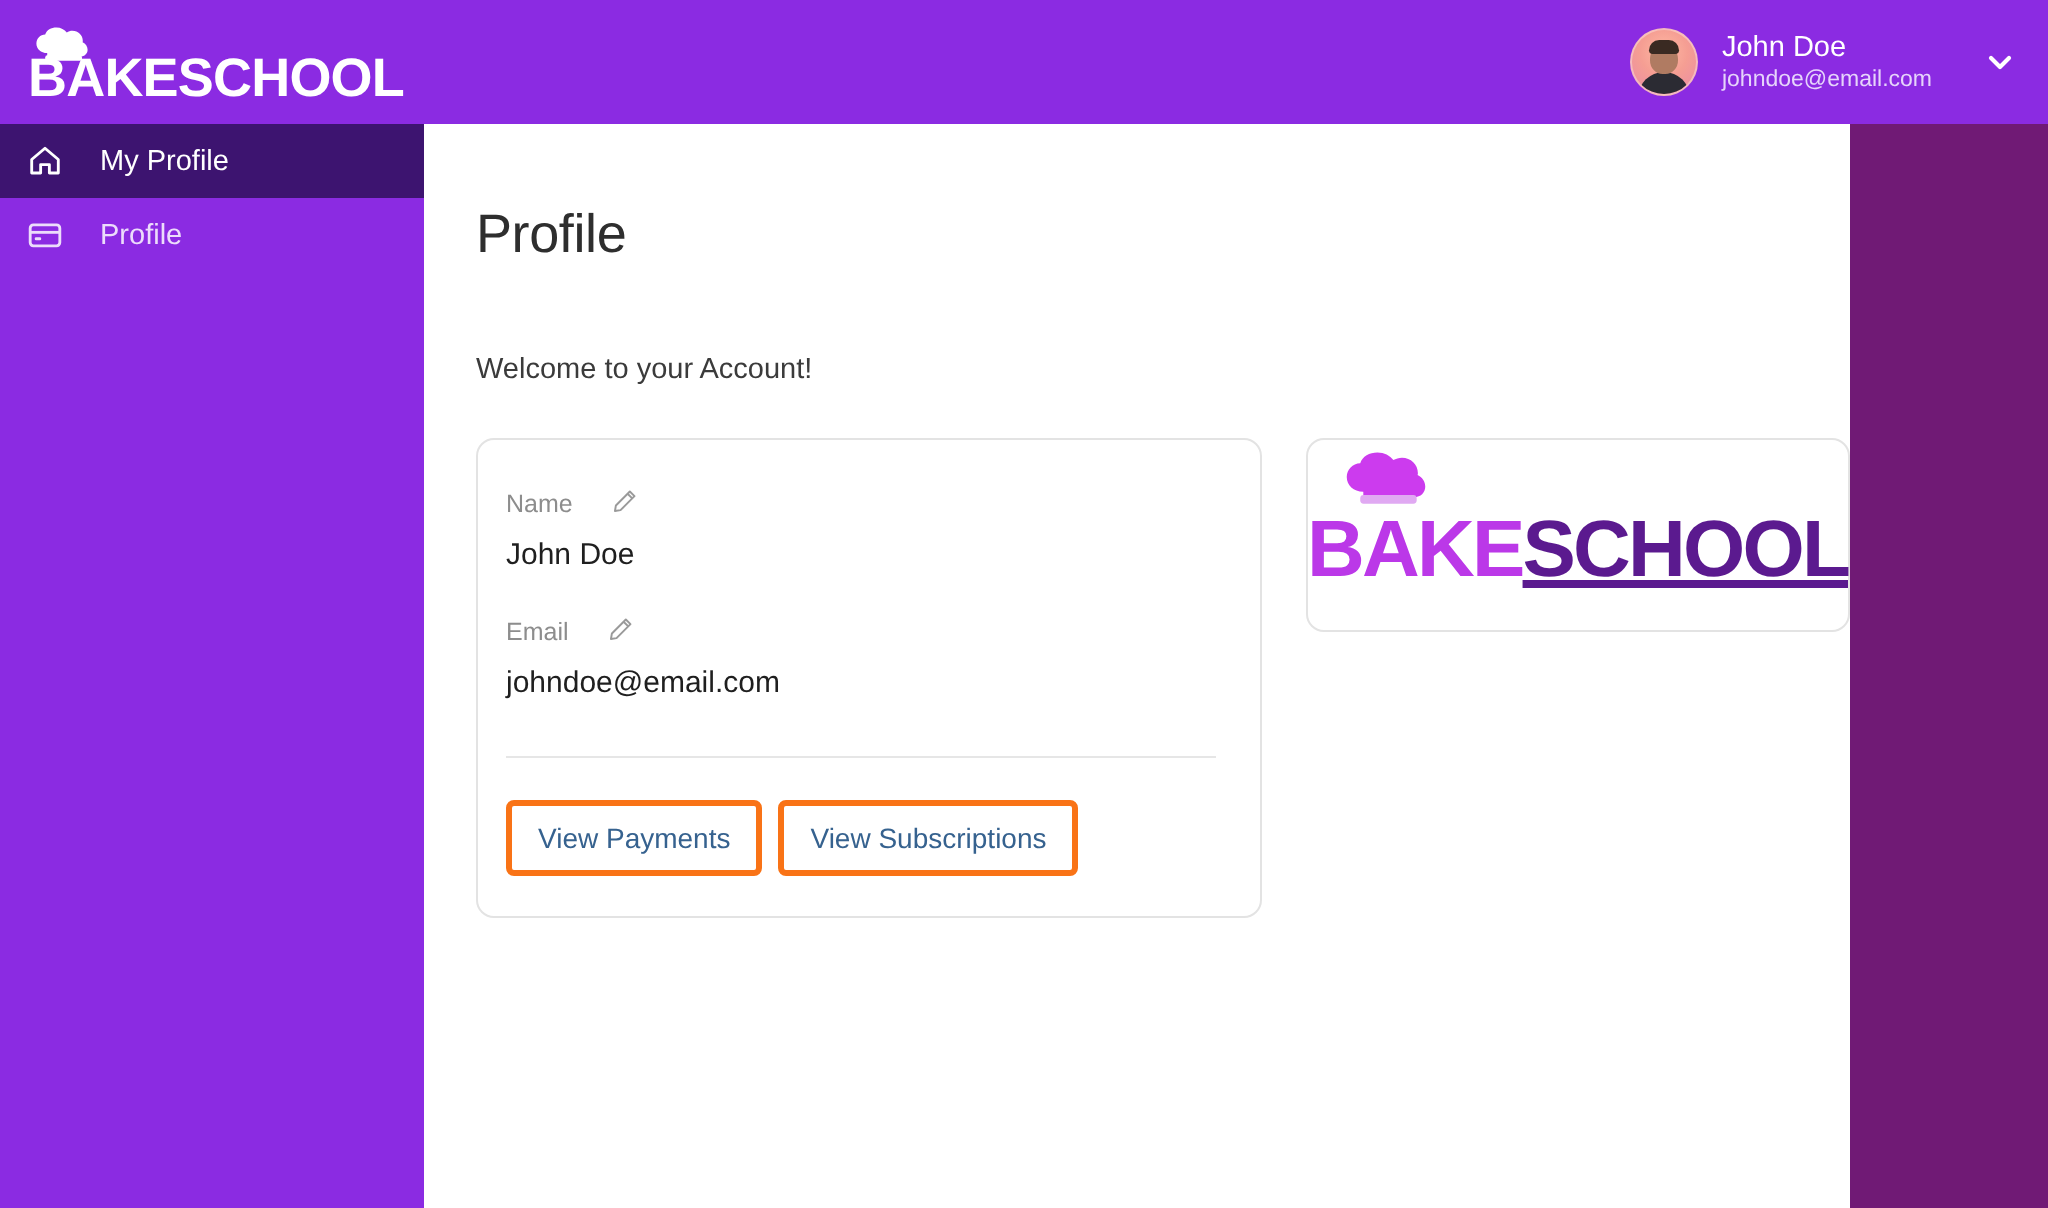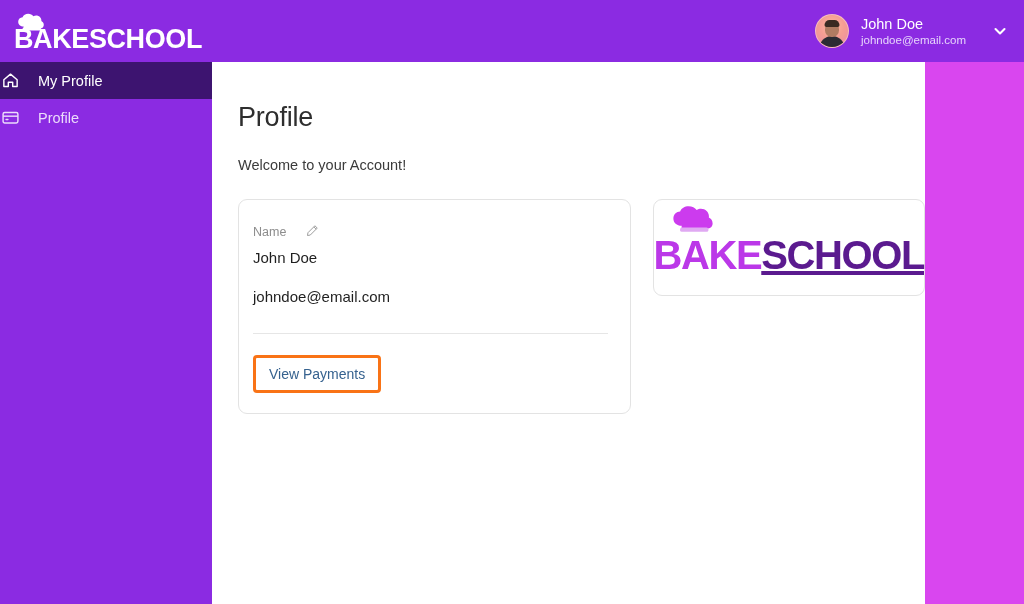--- a/index.html
+++ b/index.html
@@ -3,21 +3,21 @@
 <meta charset="utf-8">
 <style>
   * { box-sizing: border-box; margin: 0; padding: 0; }
   html, body {
     width: 1024px; height: 604px;
     font-family: "Liberation Sans", sans-serif;
     background: #ffffff;
     overflow: hidden;
   }
 
-  .app { position: relative; width: 1024px; height: 604px; background:#d946ef; }
+  .app { position: relative; width: 1024px; height: 604px; background:#701a75; }
 
   
   .topbar {
     position: absolute; left:0; top:0; width:1024px; height:62px;
     background:#8b2be2;
     display:flex; align-items:center; justify-content:space-between;
   }
   .brand { display:flex; align-items:flex-end; padding-left:14px; position:relative; }
   .brand-hat { position:absolute; left:16px; top:3px; }
   .brand-text {
@@ -54,33 +54,33 @@
   .user-email { color:#e6d4fb; font-size:11.5px; }
   .chev { margin-left:14px; display:flex; align-items:center; }
 
   
   .sidebar {
     position:absolute; left:0; top:62px; width:212px; height:542px;
     background:#8b2be2; padding-top:0;
   }
   .nav-item {
     display:flex; align-items:center; gap:17px;
-    height:37px; cursor:pointer;
+    height:37px; padding-left:12px; cursor:pointer;
     color:#ecdcfb; font-size:14.5px;
   }
   .nav-item.active { background:#3d1470; color:#ffffff; }
   .nav-item .ico { width:21px; height:21px; display:flex; align-items:center; justify-content:center; flex:none; }
 
   
   .main {
     position:absolute; left:212px; top:62px; width:713px; height:542px;
     background:#ffffff; padding:40px 0 16px 26px;
   }
   .page-title { font-size:27px; color:#2e2e2e; font-weight:400; letter-spacing:-0.2px; }
-  .welcome { margin-top:24px; font-size:14.5px; color:#3b3b3b; }
+  .welcome { margin-top:44px; font-size:14.5px; color:#3b3b3b; }
 
   .cards { display:flex; gap:22px; margin-top:26px; align-items:flex-start; }
 
   .profile-card {
     width:442px; background:#fff;
     border:1px solid #e3e3e3; border-radius:9px;
     padding:24px 22px 20px 14px;
   }
   .field { margin-bottom:4px; }
   .field + .field { margin-top:22px; }
@@ -187,27 +187,37 @@
               <svg width="13" height="13" viewBox="0 0 14 14">
                 <path d="M9.6 1.9 L12.1 4.4 L4.6 11.9 L1.6 12.4 L2.1 9.4 Z" fill="none" stroke="#9a9a9a" stroke-width="1.05" stroke-linejoin="round"></path>
                 <line x1="8.4" y1="3.1" x2="10.9" y2="5.6" stroke="#9a9a9a" stroke-width="1.05"></line>
               </svg>
             </span>
           </div>
           <div class="field-value">John Doe</div>
         </div>
 
         <div class="field">
+          <div class="field-label">
+            <span>Email</span>
+            <span>
+              <svg width="13" height="13" viewBox="0 0 14 14">
+                <path d="M9.6 1.9 L12.1 4.4 L4.6 11.9 L1.6 12.4 L2.1 9.4 Z" fill="none" stroke="#9a9a9a" stroke-width="1.05" stroke-linejoin="round"></path>
+                <line x1="8.4" y1="3.1" x2="10.9" y2="5.6" stroke="#9a9a9a" stroke-width="1.05"></line>
+              </svg>
+            </span>
+          </div>
           <div class="field-value">johndoe@email.com</div>
         </div>
 
         <div class="divider"></div>
 
         <div class="btn-row">
           <button class="btn">View Payments</button>
+          <button class="btn">View Subscriptions</button>
         </div>
       </div>
 
       <div class="logo-card">
         <div class="logo-inner">
           <span class="logo-hat">
             <svg width="46" height="34" viewBox="0 0 30 22">
               <path d="M7.6 13.5c-3.2 0-5.4-2.1-5.4-4.8 0-2.5 1.9-4.4 4.4-4.5C7.3 2 9.6 0.7 12.2 0.7c2.2 0 4.1 1 5.2 2.5 0.8-0.5 1.8-0.8 2.8-0.8 2.9 0 5.2 2.2 5.2 5 0 0.2 0 0.5-0.1 0.7 1.5 0.7 2.5 2.1 2.5 3.8 0 1.9-1.5 3.4-3.6 3.4H7.6z" fill="#cc3bee"></path>
               <rect x="6.6" y="14.6" width="18.4" height="2.8" rx="1.1" fill="#e0a9f2"></rect>
             </svg>

